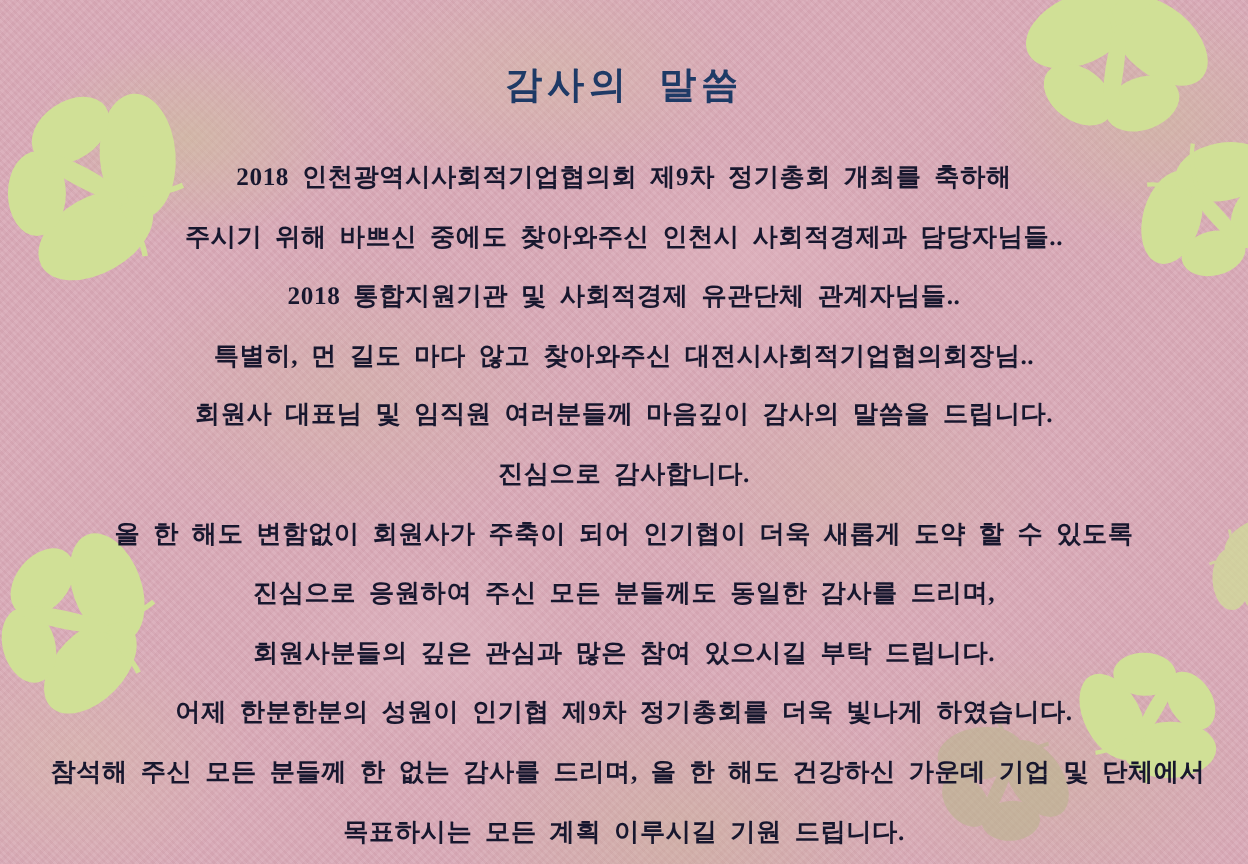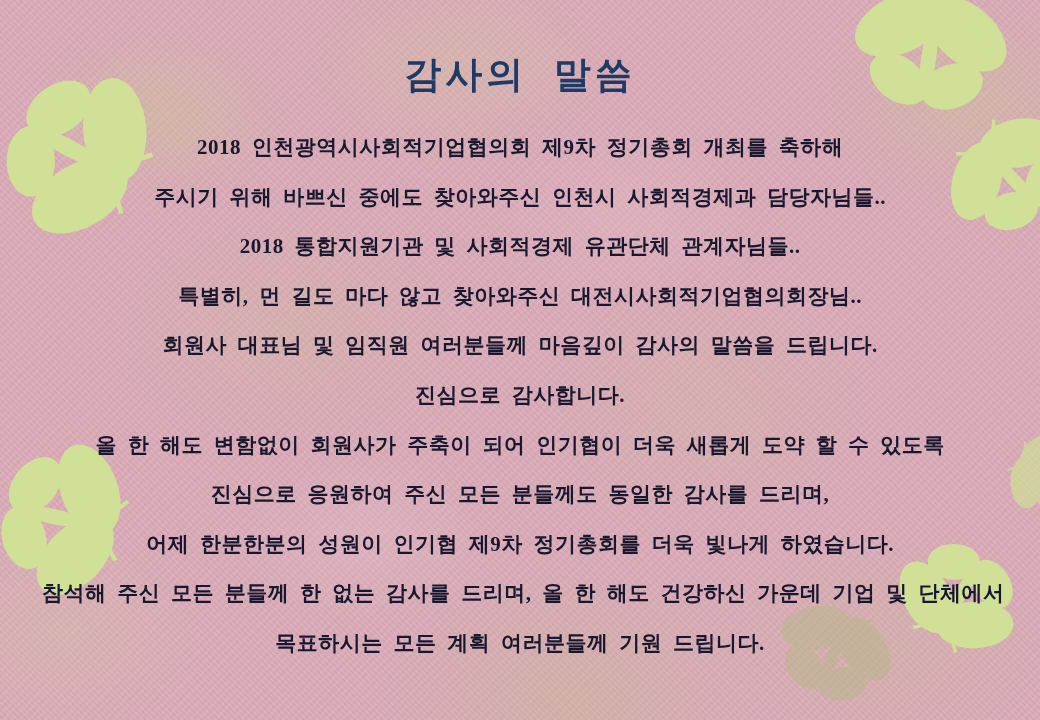--- a/index.html
+++ b/index.html
@@ -28,21 +28,21 @@
   #bf1{left:-22px;top:56px;width:186px;height:186px;transform:rotate(118deg);}
   #bf2{left:845px;top:-28px;width:168px;height:168px;transform:rotate(8deg);}
   #bf3{left:942px;top:108px;width:142px;height:142px;transform:rotate(-42deg);}
   #bf4{left:-28px;top:433px;width:168px;height:168px;transform:rotate(102deg);}
   #bf5{left:893px;top:523px;width:138px;height:138px;transform:rotate(-150deg);}
   #bf6{left:768px;top:593px;width:128px;height:128px;transform:rotate(24deg);color:#b9b68c;opacity:.55;}
   #bf7{left:1002px;top:428px;width:92px;height:92px;transform:rotate(-60deg);opacity:.7;}
   .title{
     position:absolute;top:50px;left:0;width:100%;
     text-align:center;
-    font-size:37px;font-weight:bold;
+    font-size:31px;font-weight:bold;
     color:#1e3a66;
     letter-spacing:4px;
     white-space:pre;
     margin:0;
   }
   .body-text{
     position:absolute;top:117px;left:30px;right:30px;
     text-align:center;
   }
   .body-text p{
@@ -115,18 +115,19 @@
 
   <div class="body-text">
     <p>2018 인천광역시사회적기업협의회 제9차 정기총회 개최를 축하해</p>
     <p>주시기 위해 바쁘신 중에도 찾아와주신 인천시 사회적경제과 담당자님들..</p>
     <p>2018 통합지원기관 및 사회적경제 유관단체 관계자님들..</p>
     <p>특별히, 먼 길도 마다 않고 찾아와주신 대전시사회적기업협의회장님..</p>
     <p>회원사 대표님 및 임직원 여러분들께 마음깊이 감사의 말씀을 드립니다.</p>
     <p>진심으로 감사합니다.</p>
     <p>올 한 해도 변함없이 회원사가 주축이 되어 인기협이 더욱 새롭게 도약 할 수 있도록</p>
     <p>진심으로 응원하여 주신 모든 분들께도 동일한 감사를 드리며,</p>
+    <p>회원사분들의 깊은 관심과 많은 참여 있으시길 부탁 드립니다.</p>
     <p>어제 한분한분의 성원이 인기협 제9차 정기총회를 더욱 빛나게 하였습니다.</p>
     <p>참석해 주신 모든 분들께 한 없는 감사를 드리며, 올 한 해도 건강하신 가운데 기업 및 단체에서</p>
-    <p>목표하시는 모든 계획 여러분들께 기원 드립니다.</p>
+    <p>목표하시는 모든 계획 이루시길 기원 드립니다.</p>
   </div>
 
 </div>
 
 </body></html>

